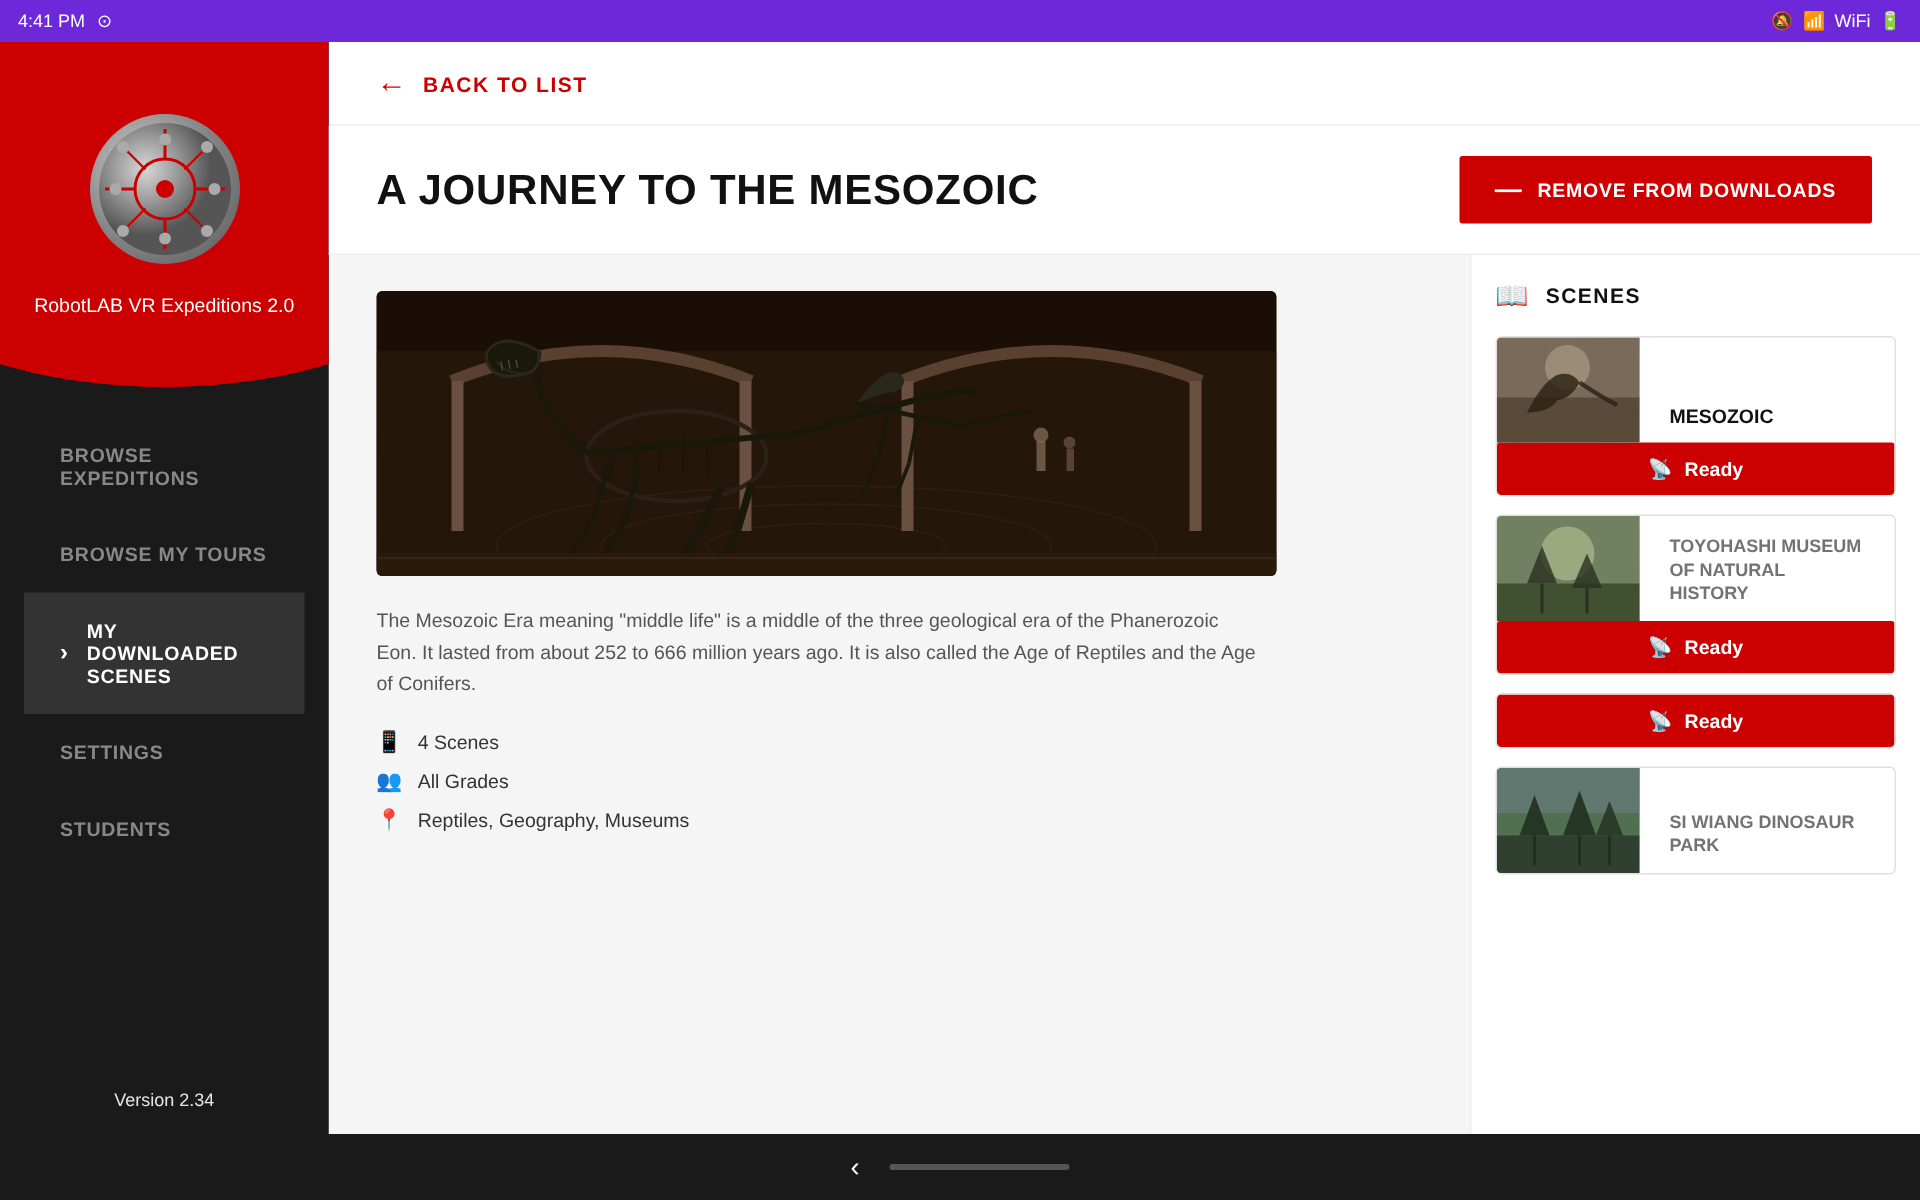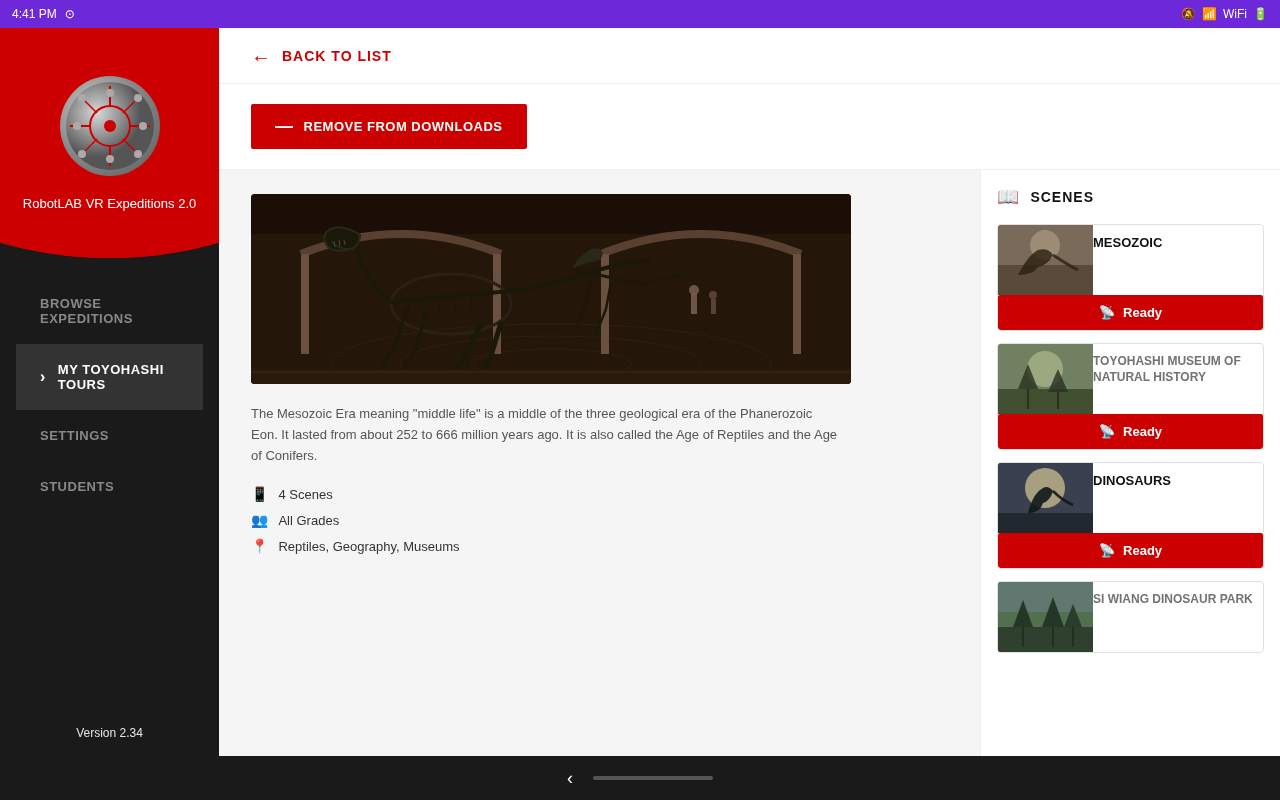--- a/index.html
+++ b/index.html
@@ -245,23 +245,23 @@
       align-items: stretch;
     }
     .scene-thumb {
       width: 95px;
       height: 70px;
       object-fit: cover;
       flex-shrink: 0;
       background: #888;
     }
     .scene-info {
-      padding: 10px 0;
-      display: flex;
-      align-items: flex-start;
+      padding: 10px 20px;
+      display: flex;
+      align-items: flex-end;
     }
     .scene-name {
       font-size: 13px;
       font-weight: 700;
       color: #111;
     }
     .scene-name-long {
       font-size: 12px;
       font-weight: 700;
       color: #737373;
@@ -371,23 +371,26 @@
           <circle cx="73" cy="73" r="4" fill="#aaa"></circle>
         </svg>
       </div>
       <div class="logo-text">RobotLAB VR Expeditions 2.0</div>
     </div>
 
     <div class="sidebar-nav">
       <div class="nav-item">
         <span>BROWSE EXPEDITIONS</span>
       </div>
+      <div class="nav-item">
+        <span>BROWSE MY TOURS</span>
+      </div>
       <div class="nav-item active">
         <span class="nav-arrow">›</span>
-        <span>MY TOYOHASHI TOURS</span>
+        <span>MY DOWNLOADED SCENES</span>
       </div>
       <div class="nav-item">
         <span>SETTINGS</span>
       </div>
       <div class="nav-item">
         <span>STUDENTS</span>
       </div>
     </div>
 
     <div class="sidebar-version">Version 2.34</div>
@@ -396,20 +399,21 @@
   <div class="content-area">
 
     <div class="content-header">
       <div class="back-btn">
         <span class="back-arrow">←</span>
         <span>BACK TO LIST</span>
       </div>
     </div>
 
     <div class="title-bar" style="position:relative; background:white; padding: 20px 32px 20px 32px; display:flex; align-items:center; justify-content:space-between; border-bottom:1px solid #eee;">
+      <h1 class="expedition-title" style="margin:0;">A JOURNEY TO THE MESOZOIC</h1>
       <button class="remove-btn" style="position:relative; right:auto; top:auto;">
         <span class="remove-minus">—</span>
         <span>REMOVE FROM DOWNLOADS</span>
       </button>
     </div>
 
     <div class="content-body">
 
       <div class="main-content">
 
@@ -545,35 +549,20 @@
               <span class="scene-name-long">TOYOHASHI MUSEUM OF NATURAL HISTORY</span>
             </div>
           </div>
           <button class="ready-btn">
             <span>📡</span>
             <span>Ready</span>
           </button>
         </div>
 
         <div class="scene-card">
-          <div class="scene-card-top">
-            <div class="scene-thumb thumb-dinosaurs" style="width:95px;height:70px;display:flex;align-items:center;justify-content:center;">
-              <svg width="95" height="70" viewBox="0 0 95 70">
-                <rect width="95" height="70" fill="#3a4050"></rect>
-                <rect x="0" y="50" width="95" height="20" fill="#202830"></rect>
-                <circle cx="47" cy="25" r="20" fill="#f0e0a0" opacity="0.6"></circle>
-
-                <path d="M30,50 Q35,30 45,25 Q50,22 55,28 Q52,38 45,40 Q42,50 30,50" fill="#101818" opacity="0.9"></path>
-                <path d="M55,28 Q65,38 75,42" fill="none" stroke="#101818" stroke-width="2.5" opacity="0.9"></path>
-              </svg>
-            </div>
-            <div class="scene-info">
-              <span class="scene-name">DINOSAURS</span>
-            </div>
-          </div>
           <button class="ready-btn">
             <span>📡</span>
             <span>Ready</span>
           </button>
         </div>
 
         <div class="scene-card">
           <div class="scene-card-top">
             <div class="scene-thumb thumb-siwiang" style="width:95px;height:70px;display:flex;align-items:center;justify-content:center;">
               <svg width="95" height="70" viewBox="0 0 95 70">

